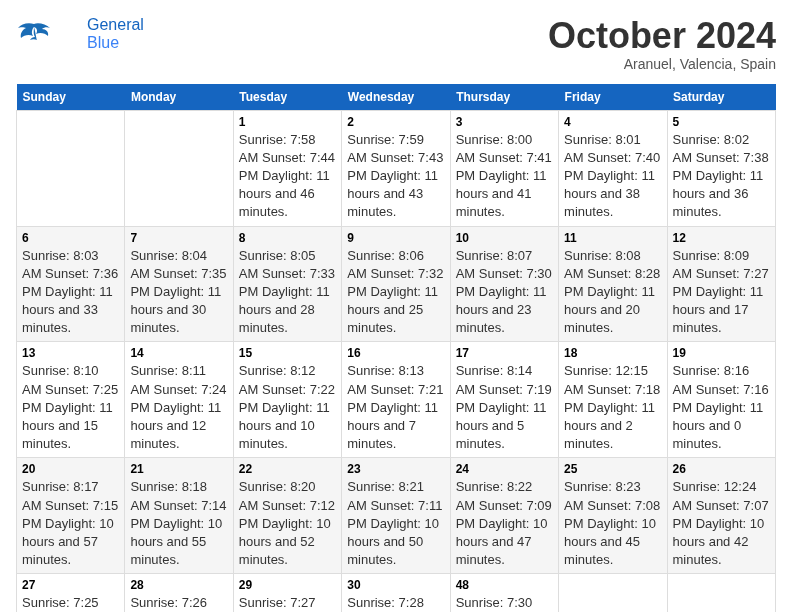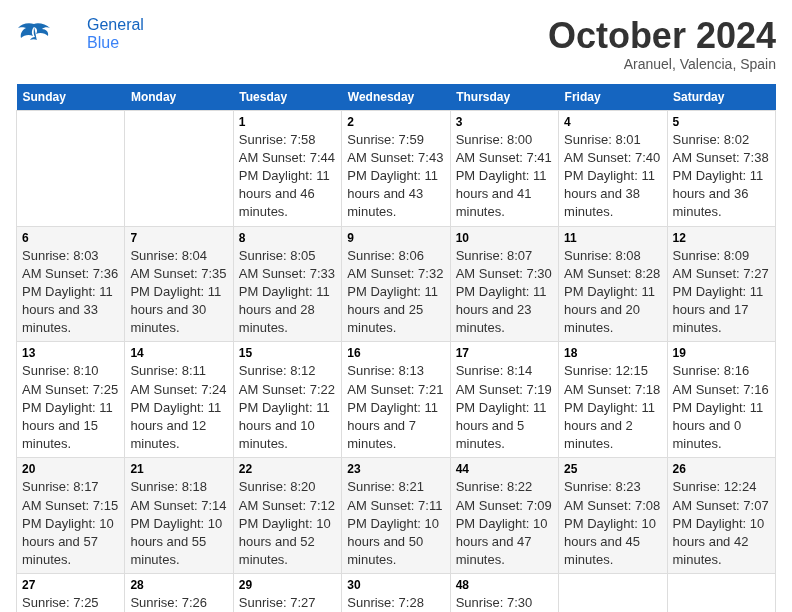--- a/index.html
+++ b/index.html
@@ -263,21 +263,21 @@
 Sunset: 7:12 PM
 Daylight: 10 hours and 52 minutes.</div>
         </td>
         <td>
           <span class="day-num">23</span>
           <div class="day-info">Sunrise: 8:21 AM
 Sunset: 7:11 PM
 Daylight: 10 hours and 50 minutes.</div>
         </td>
         <td>
-          <span class="day-num">44</span>
+          <span class="day-num">24</span>
           <div class="day-info">Sunrise: 8:22 AM
 Sunset: 7:09 PM
 Daylight: 10 hours and 47 minutes.</div>
         </td>
         <td>
           <span class="day-num">25</span>
           <div class="day-info">Sunrise: 8:23 AM
 Sunset: 7:08 PM
 Daylight: 10 hours and 45 minutes.</div>
         </td>

